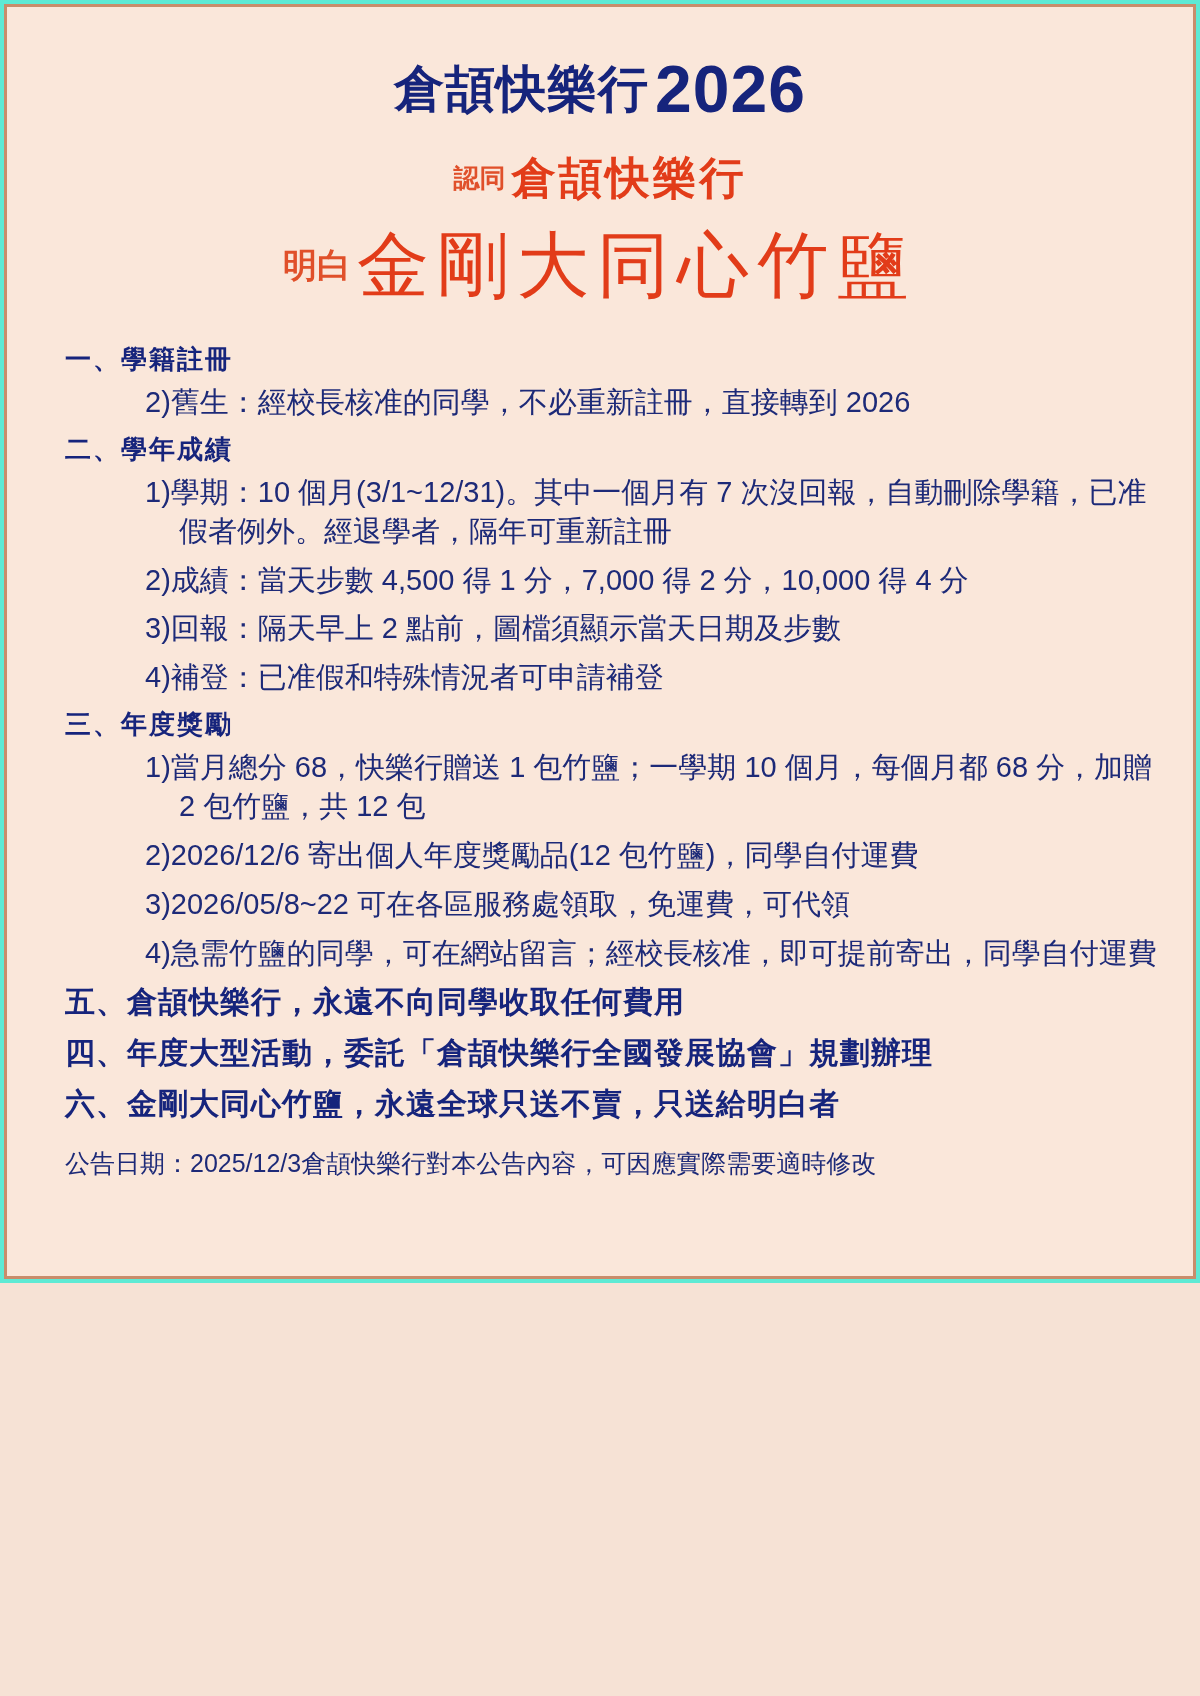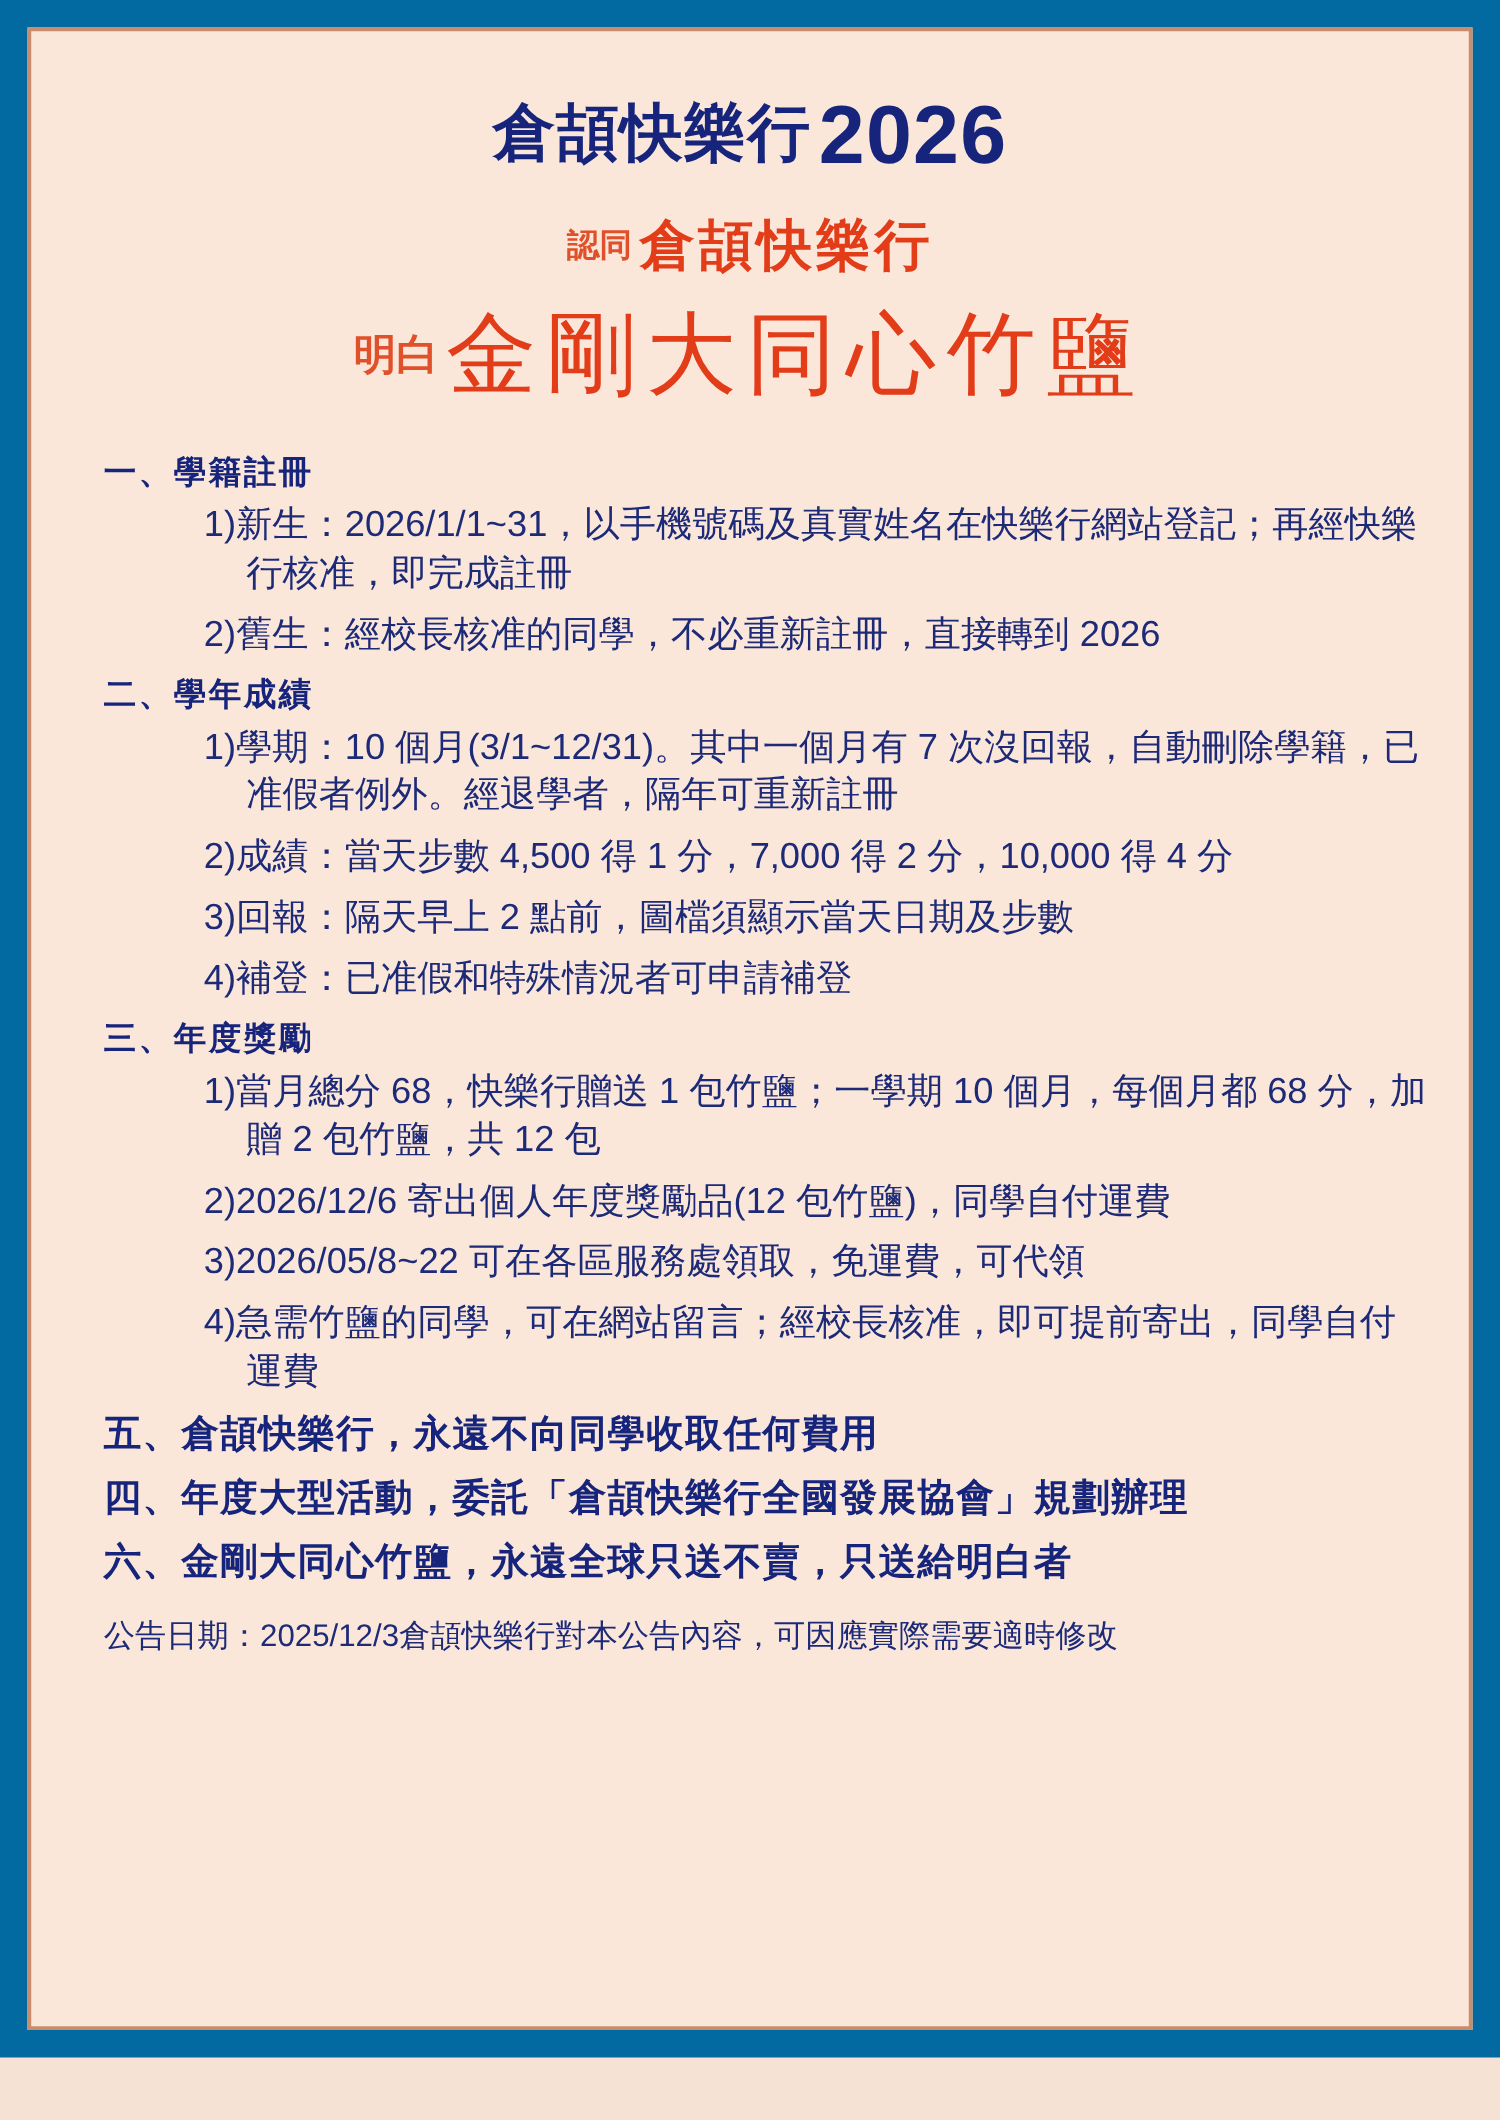--- a/index.html
+++ b/index.html
@@ -9,24 +9,24 @@
   body {
     width: 1200px;
     height: 1696px;
     background: #f6e2d5;
     font-family: "Liberation Sans", "DejaVu Sans", sans-serif;
     overflow: hidden;
   }
   .poster {
     position: relative;
     width: 1200px;
-    height: 1646px;
-    background: #0369a1;
+    height: 1283px;
+    background: #5eead4;
     box-sizing: border-box;
-    padding: 22px;
+    padding: 4px;
   }
   .poster-inner {
     position: relative;
     width: 100%;
     height: 100%;
     border: 3px solid #c98d6b;
     box-sizing: border-box;
     background: #fae7da;
     padding: 18px 30px 0 30px;
   }
@@ -145,21 +145,20 @@
       <span class="sub-small">認同</span><span class="sub-big1">倉頡快樂行</span>
     </div>
 
     <div class="sub-row2">
       <span class="sub-small2">明白</span><span class="sub-big2">金剛大同心竹鹽</span>
     </div>
 
     <div class="body-wrap">
 
       <div class="sec-head">一、學籍註冊</div>
-      <div class="item">1)新生：2026/1/1~31，以手機號碼及真實姓名在快樂行網站登記；再經快樂行核准，即完成註冊</div>
       <div class="item">2)舊生：經校長核准的同學，不必重新註冊，直接轉到 2026</div>
 
       <div class="sec-head">二、學年成績</div>
       <div class="item">1)學期：10 個月(3/1~12/31)。其中一個月有 7 次沒回報，自動刪除學籍，已准假者例外。經退學者，隔年可重新註冊</div>
       <div class="item">2)成績：當天步數 4,500 得 1 分，7,000 得 2 分，10,000 得 4 分</div>
       <div class="item">3)回報：隔天早上 2 點前，圖檔須顯示當天日期及步數</div>
       <div class="item">4)補登：已准假和特殊情況者可申請補登</div>
 
       <div class="sec-head">三、年度獎勵</div>
       <div class="item">1)當月總分 68，快樂行贈送 1 包竹鹽；一學期 10 個月，每個月都 68 分，加贈 2 包竹鹽，共 12 包</div>

